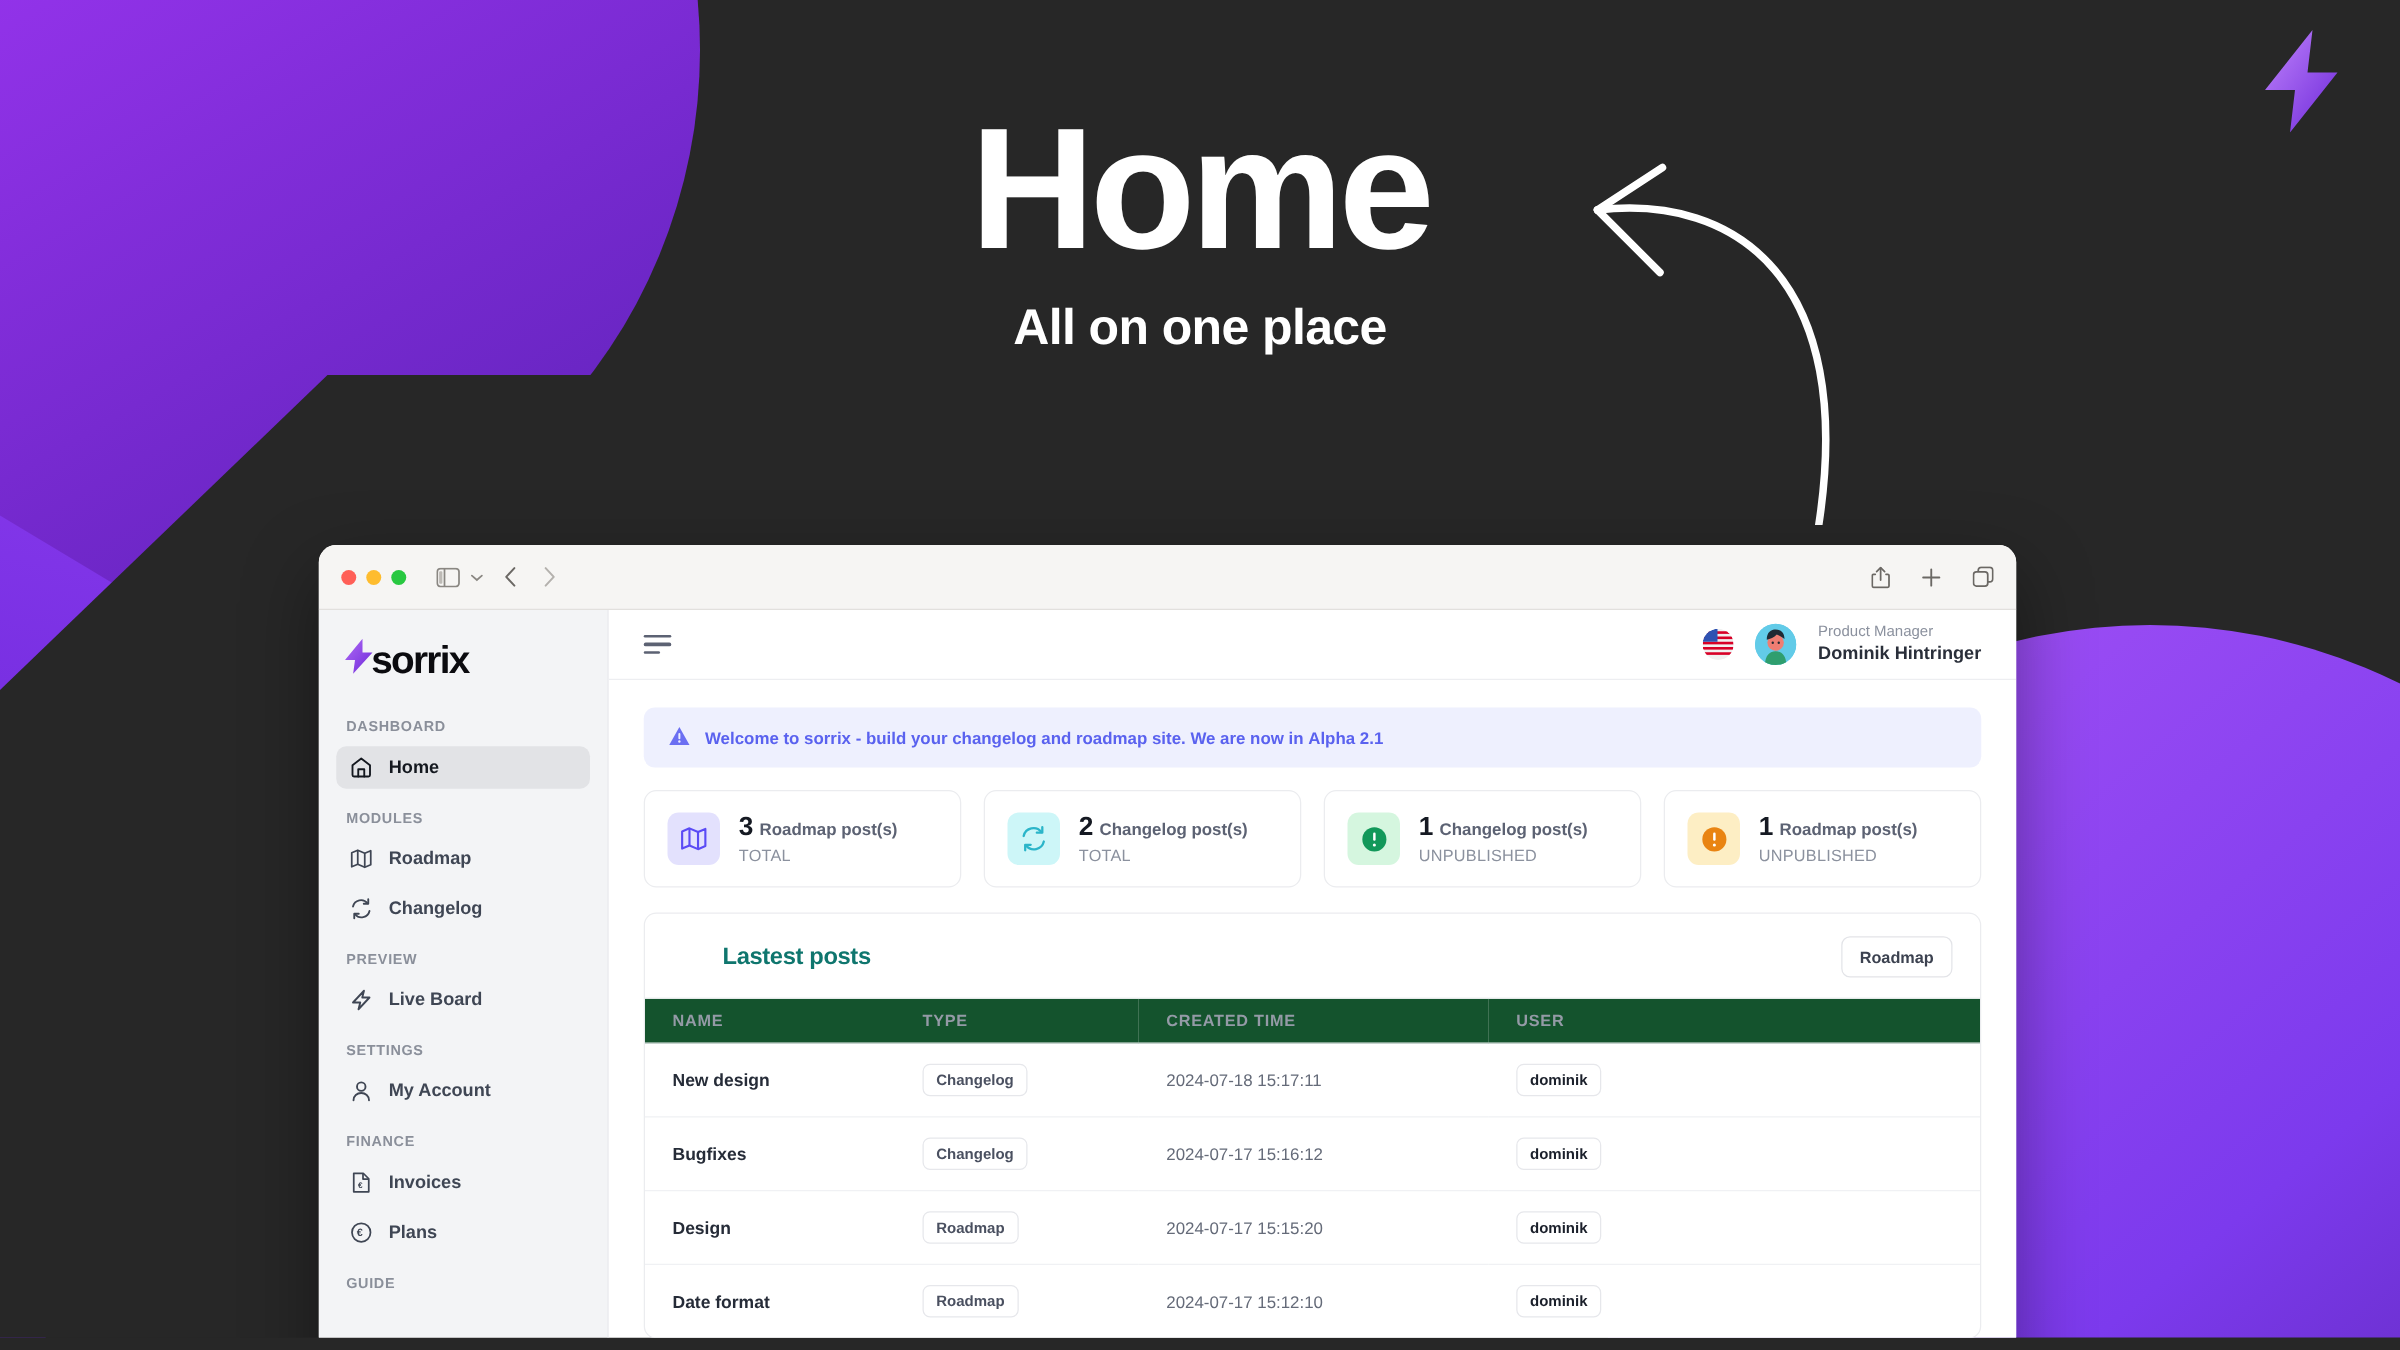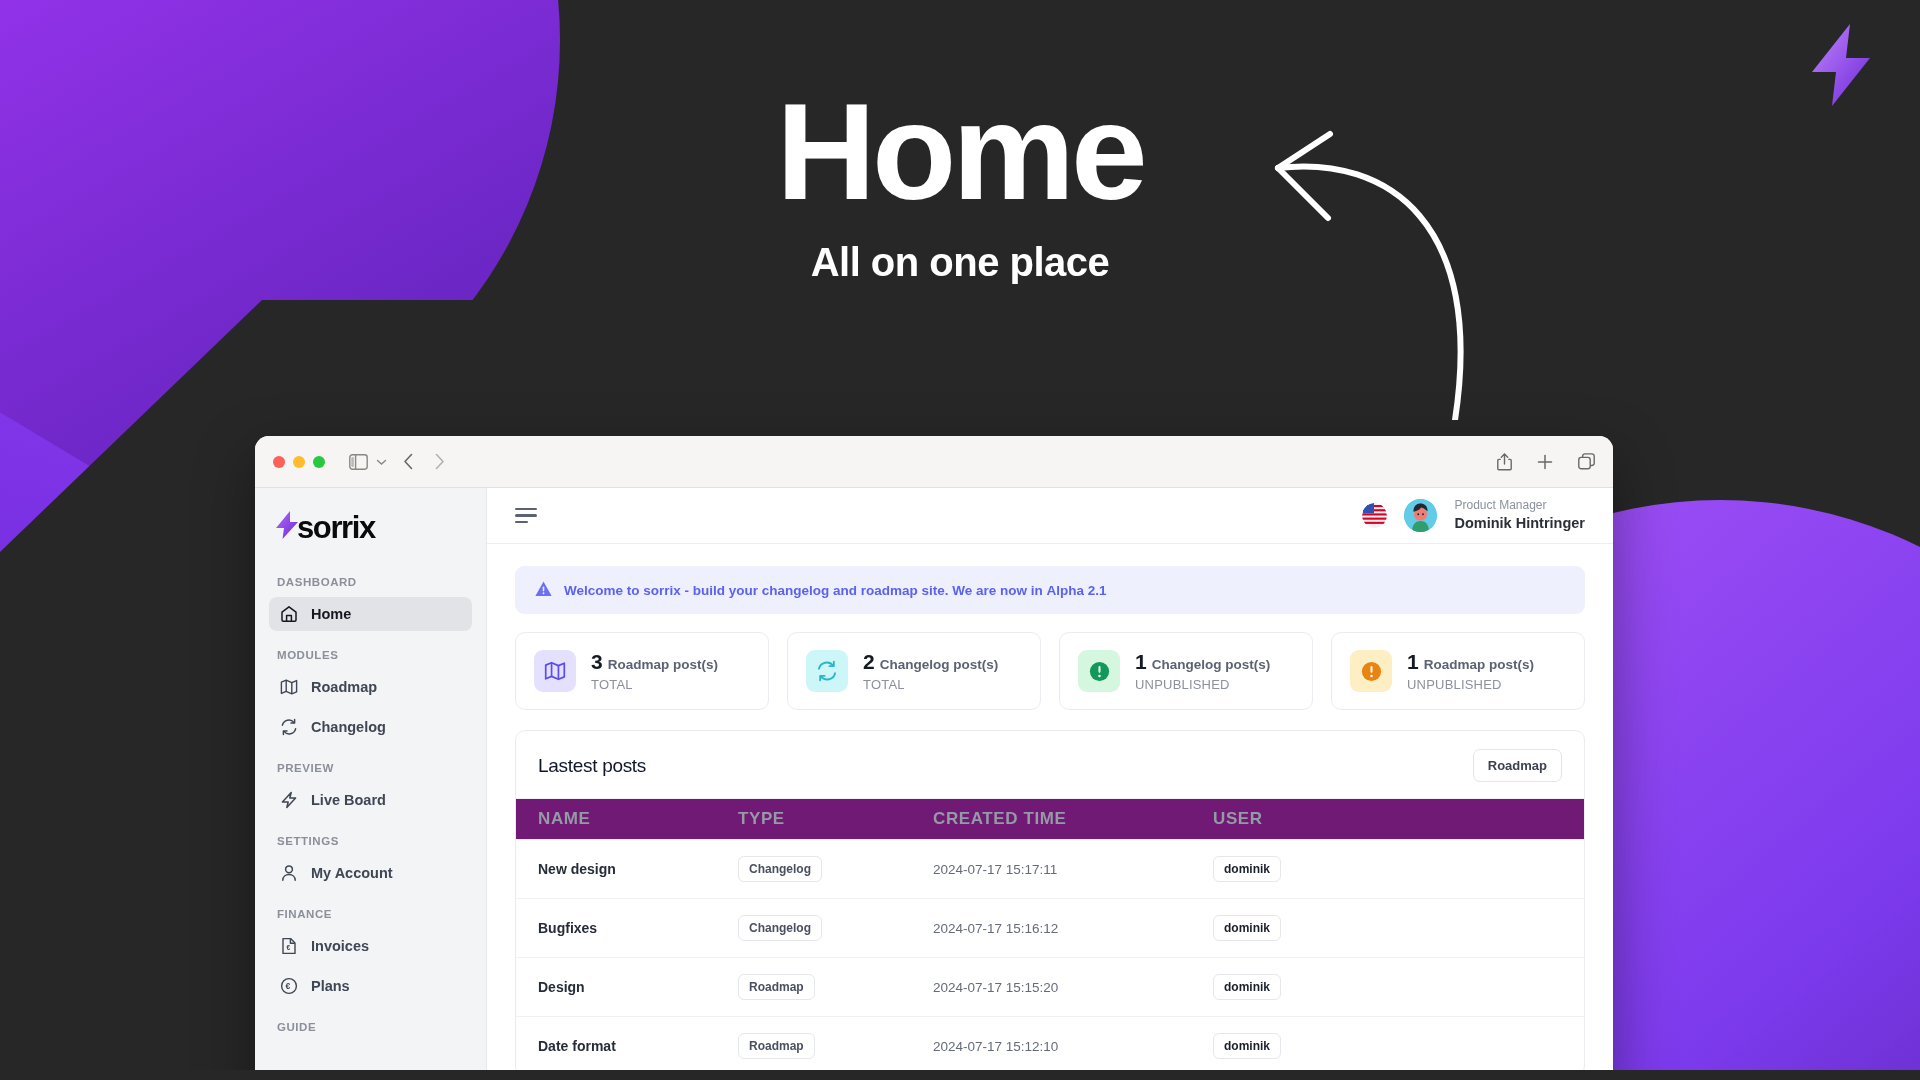--- a/index.html
+++ b/index.html
@@ -171,30 +171,30 @@
   .card-ico { width: 42px; height: 42px; border-radius: 9px; display: flex; align-items: center; justify-content: center; flex-shrink: 0; }
   .card-line1 { font-size: 13.5px; color: #5c6273; font-weight: 600; white-space: nowrap; }
   .card-line1 .num { font-size: 21px; font-weight: 800; color: #151922; margin-right: 5px; }
   .card-line2 { font-size: 13px; color: #8b919e; margin-top: 3px; letter-spacing: 0.2px; }
 
   .panel {
     margin-top: 20px; border: 1px solid #ebecef; border-radius: 10px;
     background: #fff; overflow: hidden;
   }
   .panel-head { display: flex; align-items: center; padding: 18px 22px 16px 22px; }
-  .panel-title { font-size: 19px; font-weight: 400; color: #0f172a; letter-spacing: -0.3px; }
+  .panel-title { font-size: 19px; font-weight: 700; color: #0f766e; letter-spacing: -0.3px; margin-left: 40px; }
   .panel-btn {
     margin-left: auto; border: 1px solid #e3e4e8; border-radius: 7px;
     padding: 8px 14px; font-size: 13px; font-weight: 600; color: #3c4250; background: #fff; cursor: pointer;
   }
 
   table { width: 100%; border-collapse: collapse; }
   thead th {
-    background: #701a75; text-align: left;
-    font-size: 17px; font-weight: 700; color: #949aa6; letter-spacing: 0.6px;
+    background: #14532d; text-align: left;
+    font-size: 13px; font-weight: 700; color: #949aa6; letter-spacing: 0.6px;
     padding: 10px 22px;
     border-top: 1px solid #eef0f2; border-bottom: 1px solid #eef0f2;
   }
   tbody td { padding: 16px 22px; border-bottom: 1px solid #f0f1f4; font-size: 14px; color: #323846; }
   tbody tr:last-child td { border-bottom: none; }
   td.name { font-weight: 600; color: #262c38; }
   td.time { color: #656b79; font-size: 13.5px; }
   .chip {
     display: inline-block; border: 1px solid #e6e7eb; border-radius: 6px;
     padding: 5px 10px; font-size: 12px; color: #4a5060; font-weight: 600; background:#fff;
@@ -524,21 +524,21 @@
                   <th class="col-name">NAME</th>
                   <th class="col-type">TYPE</th>
                   <th class="col-time">CREATED TIME</th>
                   <th>USER</th>
                 </tr>
               </thead>
               <tbody>
                 <tr>
                   <td class="name">New design</td>
                   <td><span class="chip">Changelog</span></td>
-                  <td class="time">2024-07-17 15:17:11</td>
+                  <td class="time">2024-07-18 15:17:11</td>
                   <td><span class="chip user">dominik</span></td>
                 </tr>
                 <tr>
                   <td class="name">Bugfixes</td>
                   <td><span class="chip">Changelog</span></td>
                   <td class="time">2024-07-17 15:16:12</td>
                   <td><span class="chip user">dominik</span></td>
                 </tr>
                 <tr>
                   <td class="name">Design</td>

